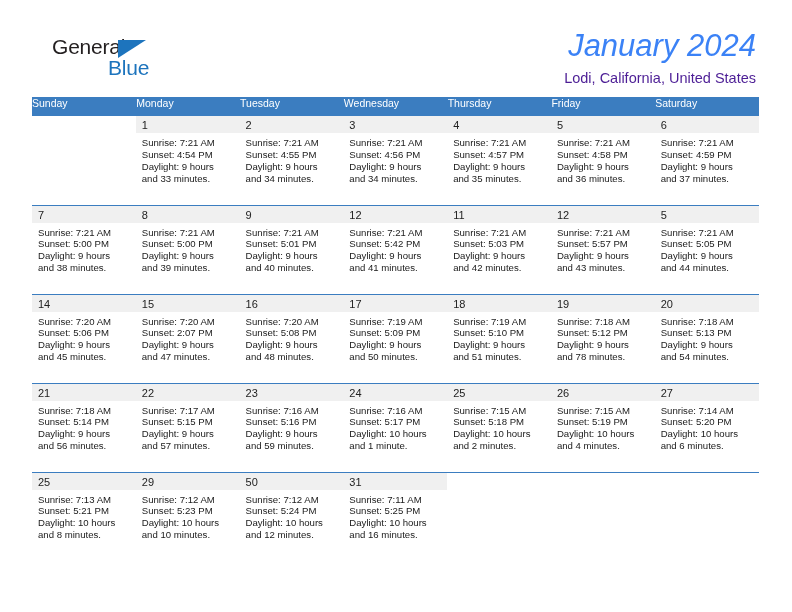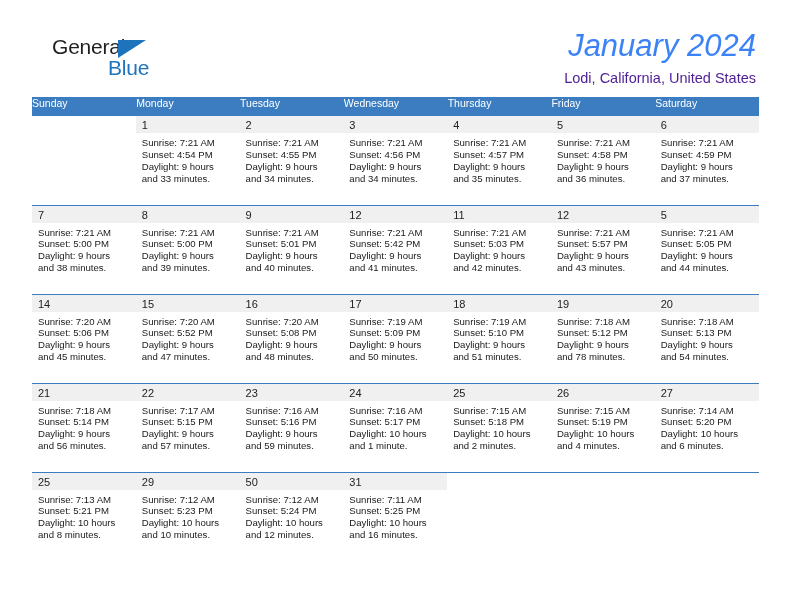--- a/index.html
+++ b/index.html
@@ -318,21 +318,21 @@
               <div>Sunrise: 7:20 AM</div>
               <div>Sunset: 5:06 PM</div>
               <div>Daylight: 9 hours</div>
               <div>and 45 minutes.</div>
             </div>
           </td>
           <td class="daycell">
             <div class="daynum-bar">15</div>
             <div class="info">
               <div>Sunrise: 7:20 AM</div>
-              <div>Sunset: 5:52 PM</div>
+              <div>Sunset: 2:07 PM</div>
               <div>Daylight: 9 hours</div>
               <div>and 47 minutes.</div>
             </div>
           </td>
           <td class="daycell">
             <div class="daynum-bar">16</div>
             <div class="info">
               <div>Sunrise: 7:20 AM</div>
               <div>Sunset: 5:08 PM</div>
               <div>Daylight: 9 hours</div>

